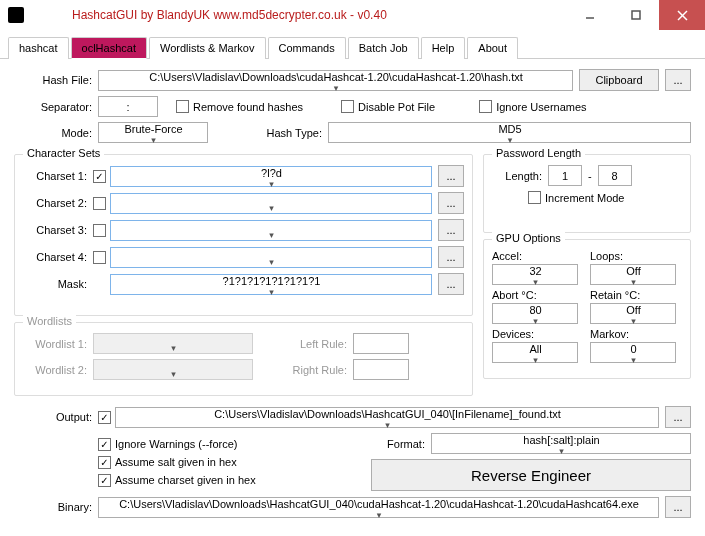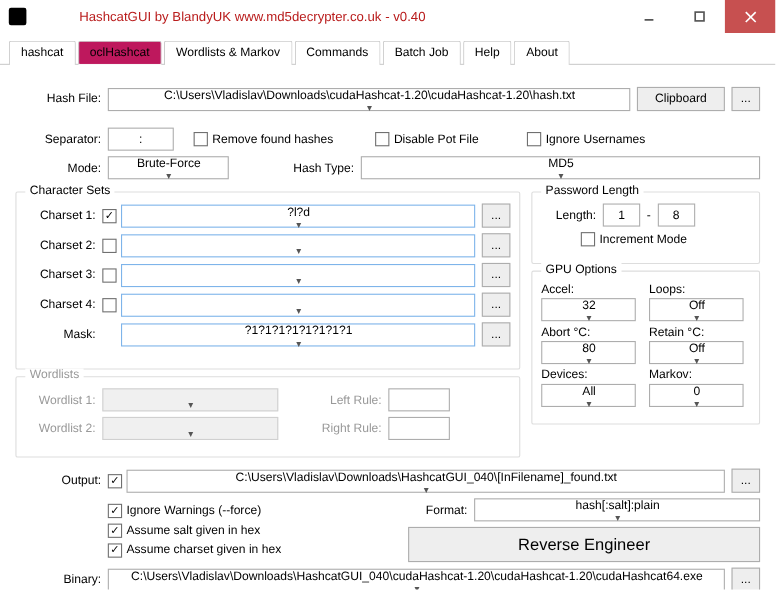--- a/index.html
+++ b/index.html
@@ -79,21 +79,21 @@
 </div>
 
 <div class="content">
 
   <div class="row">
     <span class="lbl lbl-w">Hash File:</span>
     <div class="select" style="flex:1">
         <span>C:\Users\Vladislav\Downloads\cudaHashcat-1.20\cudaHashcat-1.20\hash.txt</span>
         <span class="arrow">▾</span>
       </div>
-    <div class="btn" style="width:80px;margin:10px 6px">Clipboard</div>
+    <div class="btn" style="width:80px;margin:0 6px">Clipboard</div>
     <div class="btn sq">...</div>
   </div>
 
   <div class="row">
     <span class="lbl lbl-w">Separator:</span>
     <input type="text" style="width: 60px; text-align: center;" value=":">
     <span style="width:18px"></span>
     <span class="chk"></span>
     <span>Remove found hashes</span>
     <span style="width:38px"></span>
@@ -193,21 +193,21 @@
 
     <div class="right">
       <div class="fieldset">
         <span class="legend">Password Length</span>
         <div class="row">
           <span class="lbl" style="width:56px">Length:</span>
           <input type="text" style="width: 34px; text-align: center;" value="1">
           <span style="padding:0 6px">-</span>
           <input type="text" style="width: 34px; text-align: center;" value="8">
         </div>
-        <div class="row" style="margin-bottom:0;padding-left:36px">
+        <div class="row" style="margin-bottom:13px;padding-left:36px">
           <span class="chk"></span>
           <span>Increment Mode</span>
         </div>
       </div>
 
       <div class="fieldset">
         <span class="legend">GPU Options</span>
         <div class="gpu-grid">
           <div class="gpu-item">
               <span class="glbl">Accel:</span>

